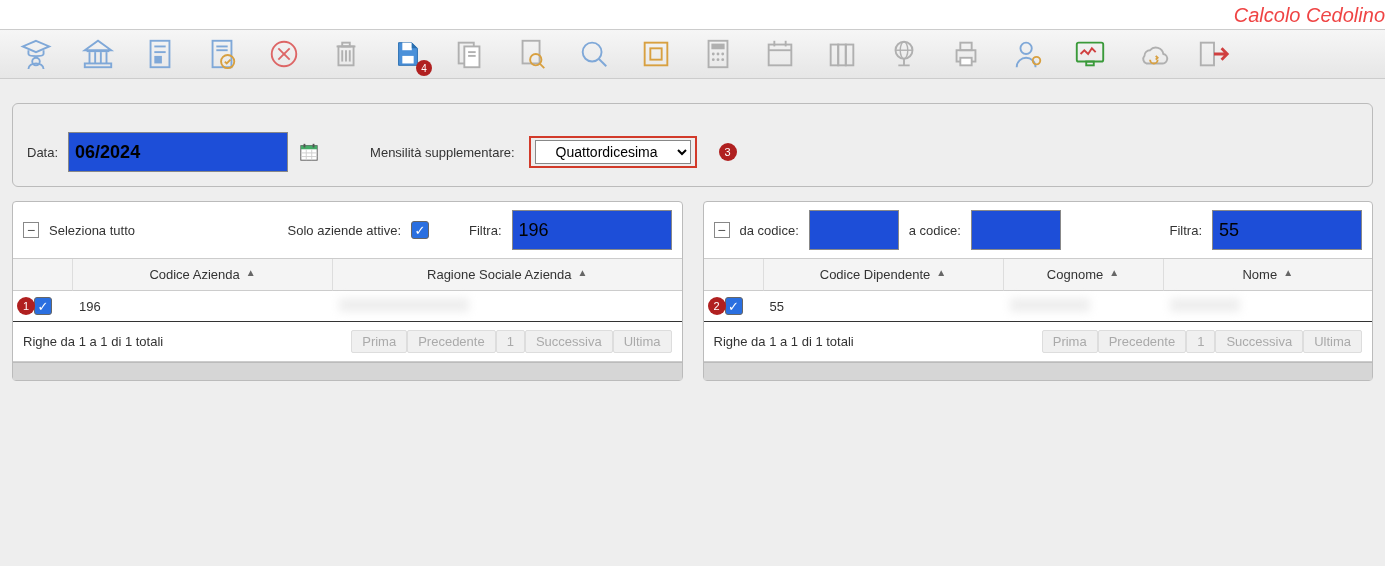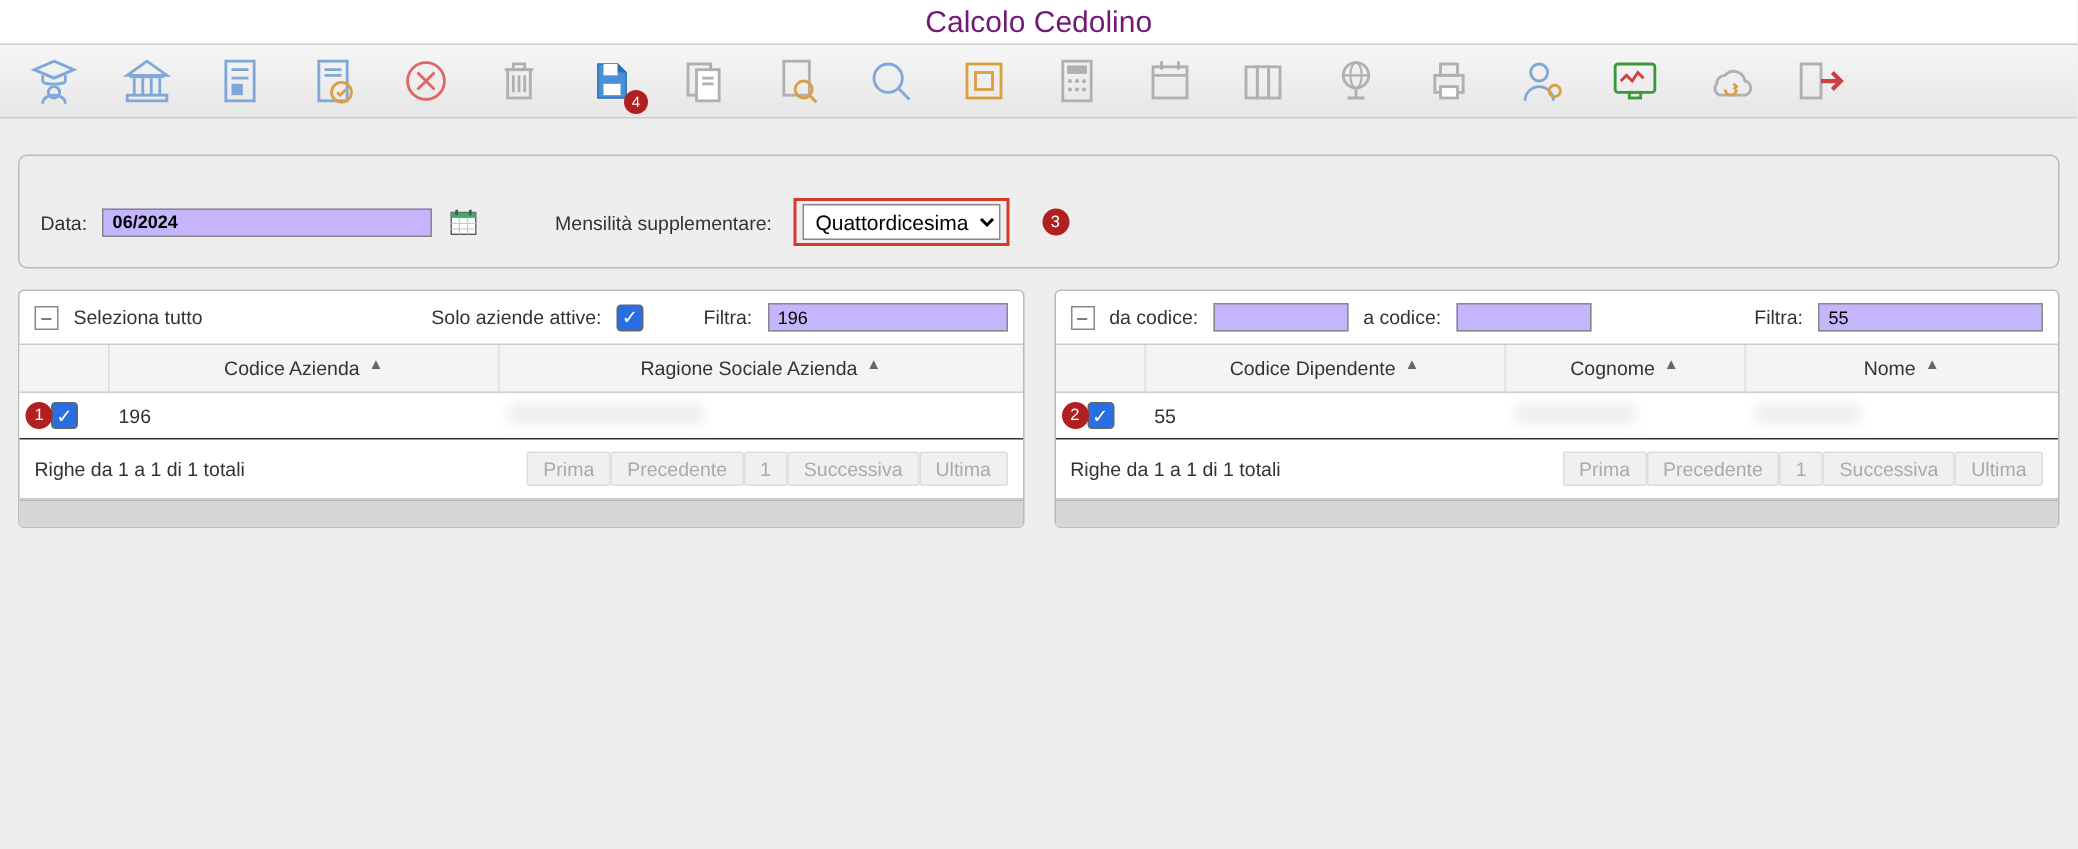--- a/index.html
+++ b/index.html
@@ -4,24 +4,25 @@
 <style>
   * { box-sizing: border-box; }
   body {
     margin: 0;
     font-family: Arial, sans-serif;
     font-size: 13px;
     background: #eeeeee;
     color: #333;
   }
   .title-bar {
-    text-align: center;
+    text-align: right;
+    font-style: italic;
     font-size: 20px;
     padding: 4px 0 2px 0;
-    color: #701a75;
+    color: #ef4444;
     background: #fff;
   }
   .toolbar {
     display: flex;
     align-items: center;
     gap: 26px;
     padding: 6px 18px;
     background: linear-gradient(#f6f6f6, #e6e6e6);
     border-top: 1px solid #ccc;
     border-bottom: 1px solid #ccc;
@@ -70,44 +71,44 @@
     color: #1a1a1a;
   }
   .period-row {
     display: flex;
     align-items: center;
     gap: 8px;
   }
   .period-row label { margin-right: 2px; }
   .text-input {
     border: 1px solid #888;
-    background: #c4b5fd;
+    background: #1d4ed8;
     padding: 3px 6px;
-    font-size: 12px;
-    height: 19px;
+    font-size: 18px;
+    height: 40px;
   }
   .date-input { width: 220px; font-weight: bold; }
   .cal-icon {
     width: 22px; height: 22px;
     display: inline-flex; align-items:center; justify-content:center;
     margin-left: 2px;
   }
   .supp-label { margin-left: 42px; }
   .select-wrap {
     border: 2px solid #d23a2a;
     padding: 2px 4px;
     display: inline-flex;
     align-items: center;
     margin-left: 4px;
   }
   select.supp-select {
     border: 1px solid #888;
     background: #fff;
     font-size: 14px;
-    padding: 2px 4px;
+    padding: 2px 16px;
     height: 24px;
   }
   .marker {
     width: 18px; height: 18px;
     border-radius: 50%;
     background: #b02020;
     color: #fff;
     font-size: 11px;
     display: inline-flex;
     align-items: center;

